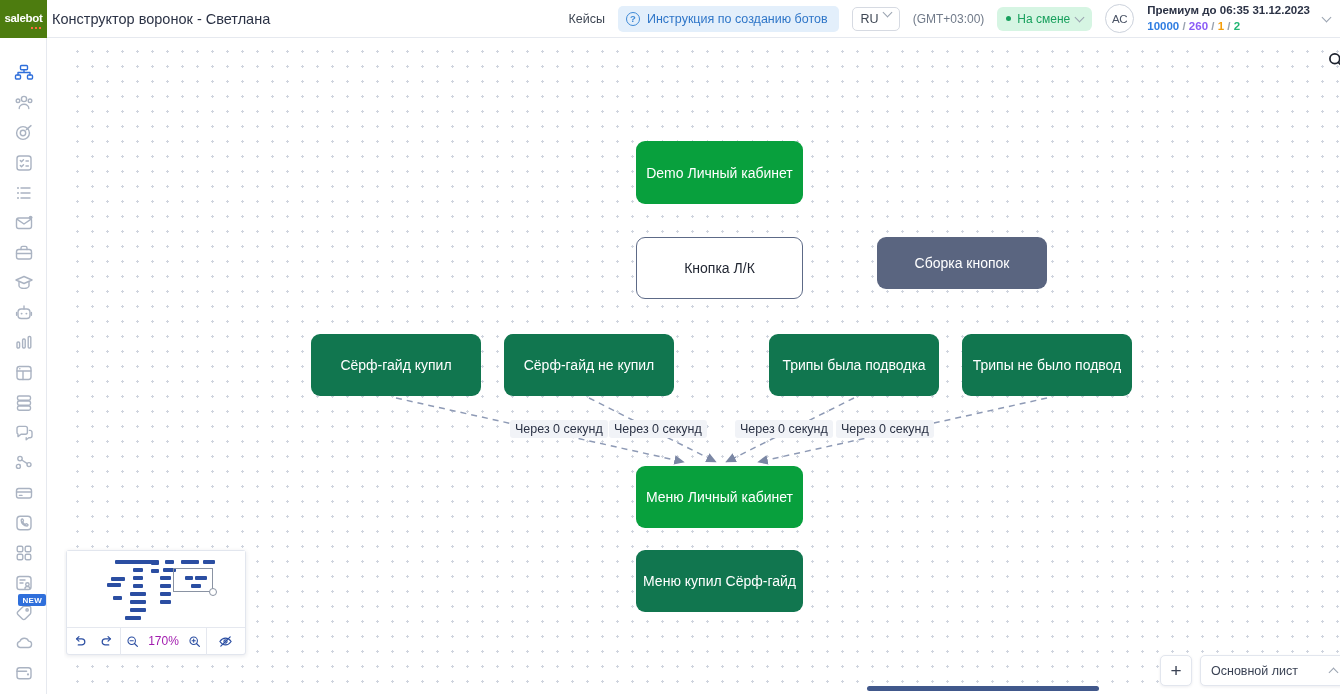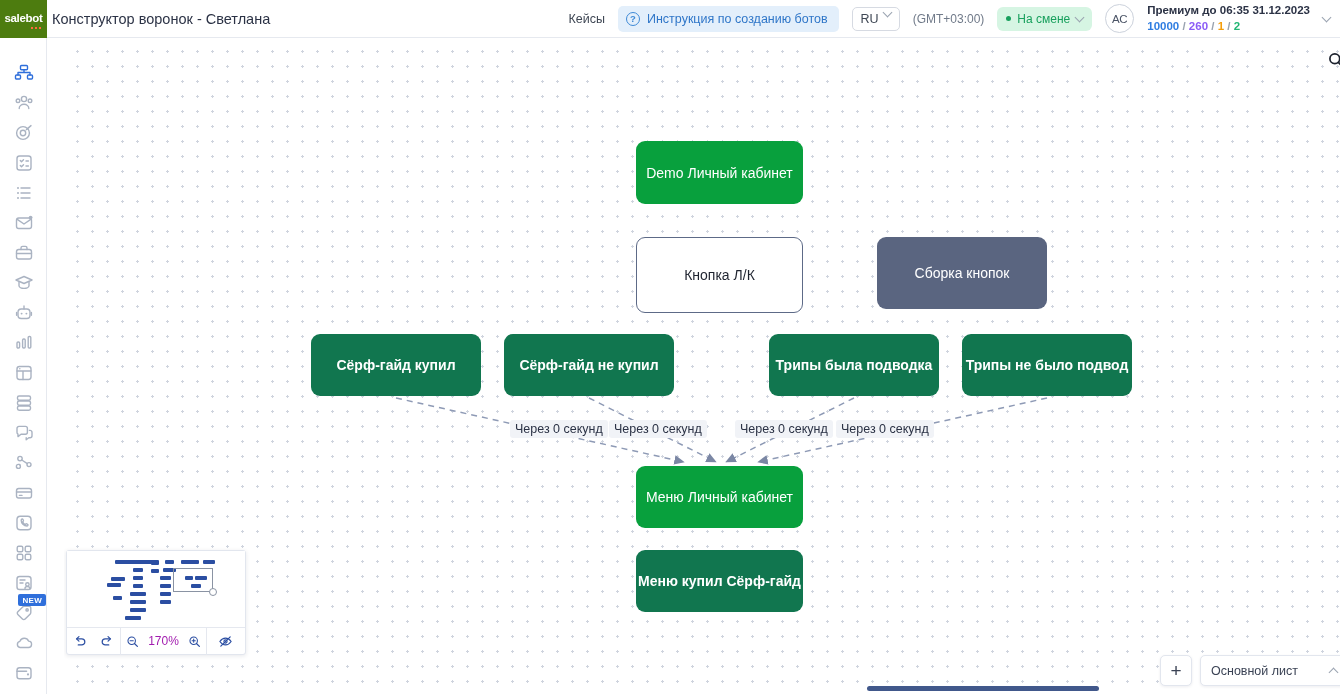--- a/index.html
+++ b/index.html
@@ -117,21 +117,21 @@
 
   
   .node {
     position: absolute; border-radius: 9px;
     display: flex; align-items: center; justify-content: center;
     font-size: 14px; text-align: center; cursor: pointer;
     padding: 0 10px; overflow: hidden; white-space: nowrap;
     z-index: 6;
   }
   .node.green-bright { background: #08a03d; color: #fff; }
-  .node.green-dark   { background: #11764f; color: #fff; font-weight: bold; }
+  .node.green-dark   { background: #11764f; color: #fff; }
   .node.white {
     background: #fff; color: #1f2430;
     border: 1.6px solid #5d6a87;
   }
   .node.slate { background: #5a6580; color: #fff; }
 
   .edge-label {
     position: absolute; background: #f1f3f7; color: #2b3245;
     font-size: 12.5px; padding: 2px 5px; border-radius: 3px;
     white-space: nowrap; z-index: 8;
@@ -465,22 +465,22 @@
       <g stroke="#8e9ab5" stroke-width="1.5" stroke-dasharray="6 5" fill="none" marker-end="url(#arw)">
         <path d="M 332 360 L 620 424"></path>
         <path d="M 525 360 L 652 424"></path>
         <path d="M 790 360 L 662 424"></path>
         <path d="M 983 360 L 694 424"></path>
       </g>
     </svg>
 
     <div id="node-layer">
         <div class="node green-bright" style="left: 572px; top: 103px; width: 167px; height: 63px;">Demo Личный кабинет</div>
-        <div class="node white" style="left: 572px; top: 199px; width: 167px; height: 76px;">Кнопка Л/К</div>
-        <div class="node slate" style="left: 813px; top: 199px; width: 170px; height: 72px;">Сборка кнопок</div>
+        <div class="node white" style="left: 572px; top: 199px; width: 167px; height: 62px;">Кнопка Л/К</div>
+        <div class="node slate" style="left: 813px; top: 199px; width: 170px; height: 52px;">Сборка кнопок</div>
         <div class="node green-dark" style="left: 247px; top: 296px; width: 170px; height: 62px;">Сёрф-гайд купил</div>
         <div class="node green-dark" style="left: 440px; top: 296px; width: 170px; height: 62px;">Сёрф-гайд не купил</div>
         <div class="node green-dark" style="left: 705px; top: 296px; width: 170px; height: 62px;">Трипы была подводка</div>
         <div class="node green-dark" style="left: 898px; top: 296px; width: 170px; height: 62px;">Трипы не было подвод</div>
         <div class="node green-bright" style="left: 572px; top: 428px; width: 167px; height: 62px;">Меню Личный кабинет</div>
         <div class="node green-dark" style="left: 572px; top: 512px; width: 167px; height: 62px;">Меню купил Сёрф-гайд</div>
       </div>
     <div id="edge-label-layer">
         <div class="edge-label" style="left: 446px; top: 382px;">Через 0 секунд</div>
         <div class="edge-label" style="left: 545px; top: 382px;">Через 0 секунд</div>

